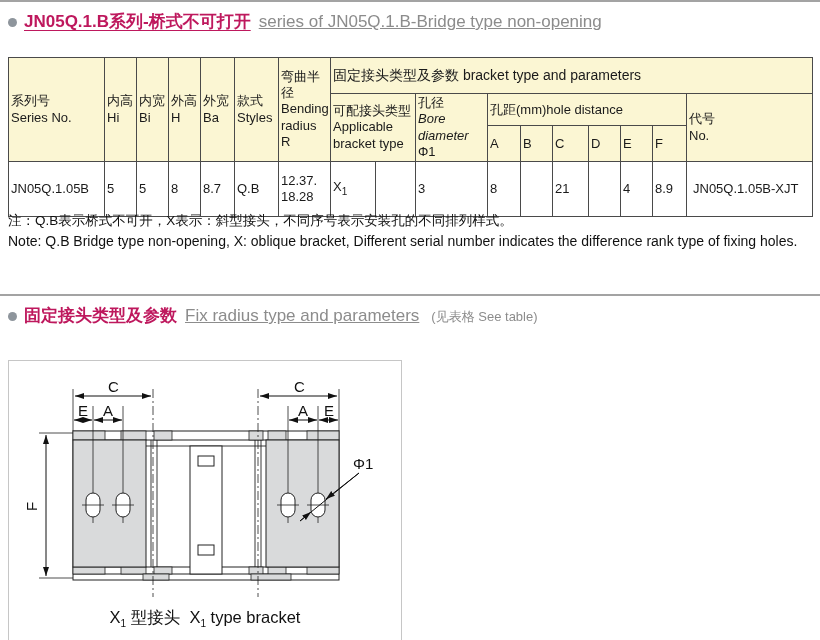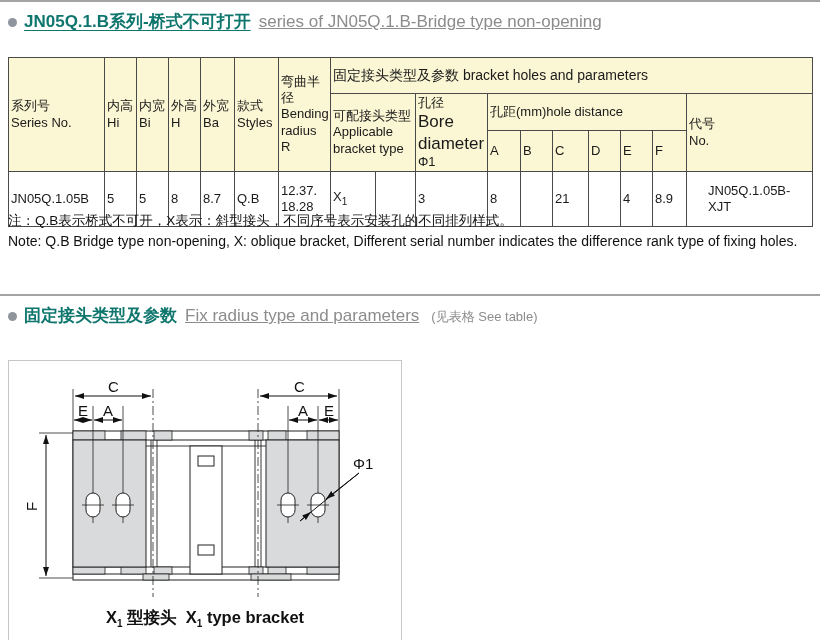--- a/index.html
+++ b/index.html
@@ -2,34 +2,34 @@
 <html><head>
 <meta charset="utf-8">
 <style>
   html,body{margin:0;padding:0;background:#fff;}
   #page{position:relative;width:820px;height:640px;background:#fff;overflow:hidden;
         font-family:"Liberation Sans","DejaVu Sans",sans-serif;color:#1a1a1a;}
   .abs{position:absolute;}
   .rule{background:#a3a3a3;height:2px;}
   .bullet{width:9px;height:9px;border-radius:50%;background:#8e959c;display:inline-block;vertical-align:middle;margin-right:7px;}
   .sec-title{font-size:17px;white-space:nowrap;}
-  .sec-zh{color:#0f766e;font-weight:bold;}
+  .sec-zh{color:#be185d;font-weight:bold;}
   .sec-zh.u{text-decoration:underline;text-underline-offset:3px;}
   .sec-en{color:#8c8c8c;font-weight:normal;margin-left:8px;text-decoration:underline;}
   .sec-note{color:#8c8c8c;font-size:13px;margin-left:12px;text-align:center;}
   table.spec{border-collapse:collapse;table-layout:fixed;width:804px;}
   table.spec td{border:1px solid #4a4a4a;text-align:left;vertical-align:middle;
                 font-size:13px;line-height:1.25;padding:1px 2px;overflow:hidden;}
   td.hd{background:#fbf6d3;}
   td.data{background:#fff;font-size:13.5px;}
   td.left{text-align:left;padding-left:8px;}
-  .small-en{font-size:17px;}
+  .small-en{font-size:13px;font-style:italic;}
   .note-line{font-size:13.5px;color:#111;white-space:nowrap;}
   .draw-box{border:1px solid #c6c6c6;background:#fff;}
-  .caption{font-size:16.5px;color:#111;text-align:center;width:100%;font-weight:bold;}
+  .caption{font-size:16.5px;color:#111;text-align:center;width:100%;}
   sub{font-size:10px;}
   svg text{font-family:"Liberation Sans","DejaVu Sans",sans-serif;}
 </style>
 </head>
 <body>
 
 <div id="page">
 
   <div class="abs rule" style="left:0;top:2;width:820px;"></div>
 
@@ -82,21 +82,21 @@
       <td class="hd" rowspan="3">
         <div>款式</div>
             <div>Styles</div>
       </td>
       <td class="hd" rowspan="3">
         <div>弯曲半径</div>
             <div>Bending</div>
         <div>radius</div>
             <div>R</div>
       </td>
-      <td class="hd" colspan="10" style="font-size:14px;">固定接头类型及参数 bracket holes and parameters</td>
+      <td class="hd" colspan="10" style="font-size:14px;">固定接头类型及参数 bracket type and parameters</td>
     </tr>
     <tr style="height:30px">
       <td class="hd" colspan="2" rowspan="2">
         <div>可配接头类型</div>
             <div>Applicable</div>
             <div>bracket type</div>
       </td>
       <td class="hd" rowspan="2">
         <div>孔径</div>
             <div class="small-en">Bore diameter</div>
@@ -131,21 +131,21 @@
         <span>X</span><sub>1</sub>
       </td>
       <td class="data"></td>
       <td class="data">3</td>
       <td class="data">8</td>
       <td class="data"></td>
       <td class="data">21</td>
       <td class="data"></td>
       <td class="data">4</td>
       <td class="data">8.9</td>
-      <td class="data left" style="padding-left:21px">JN05Q.1.05B-XJT</td>
+      <td class="data left" style="padding-left:6px">JN05Q.1.05B-XJT</td>
     </tr>
   </tbody>
     </table>
 
   <div class="abs note-line" style="left:8px;top:233px;font-size:14px;">Note: Q.B Bridge type non-opening, X: oblique bracket, Different serial number indicates the difference rank type of fixing holes.</div>
   <div class="abs note-line" style="left:8px;top:212px;">注：Q.B表示桥式不可开，X表示：斜型接头，不同序号表示安装孔的不同排列样式。</div>
 
   <div class="abs rule" style="left:0;top:294px;width:820px;"></div>
 
   <div class="abs sec-title" style="left:8px;top:304px;">

